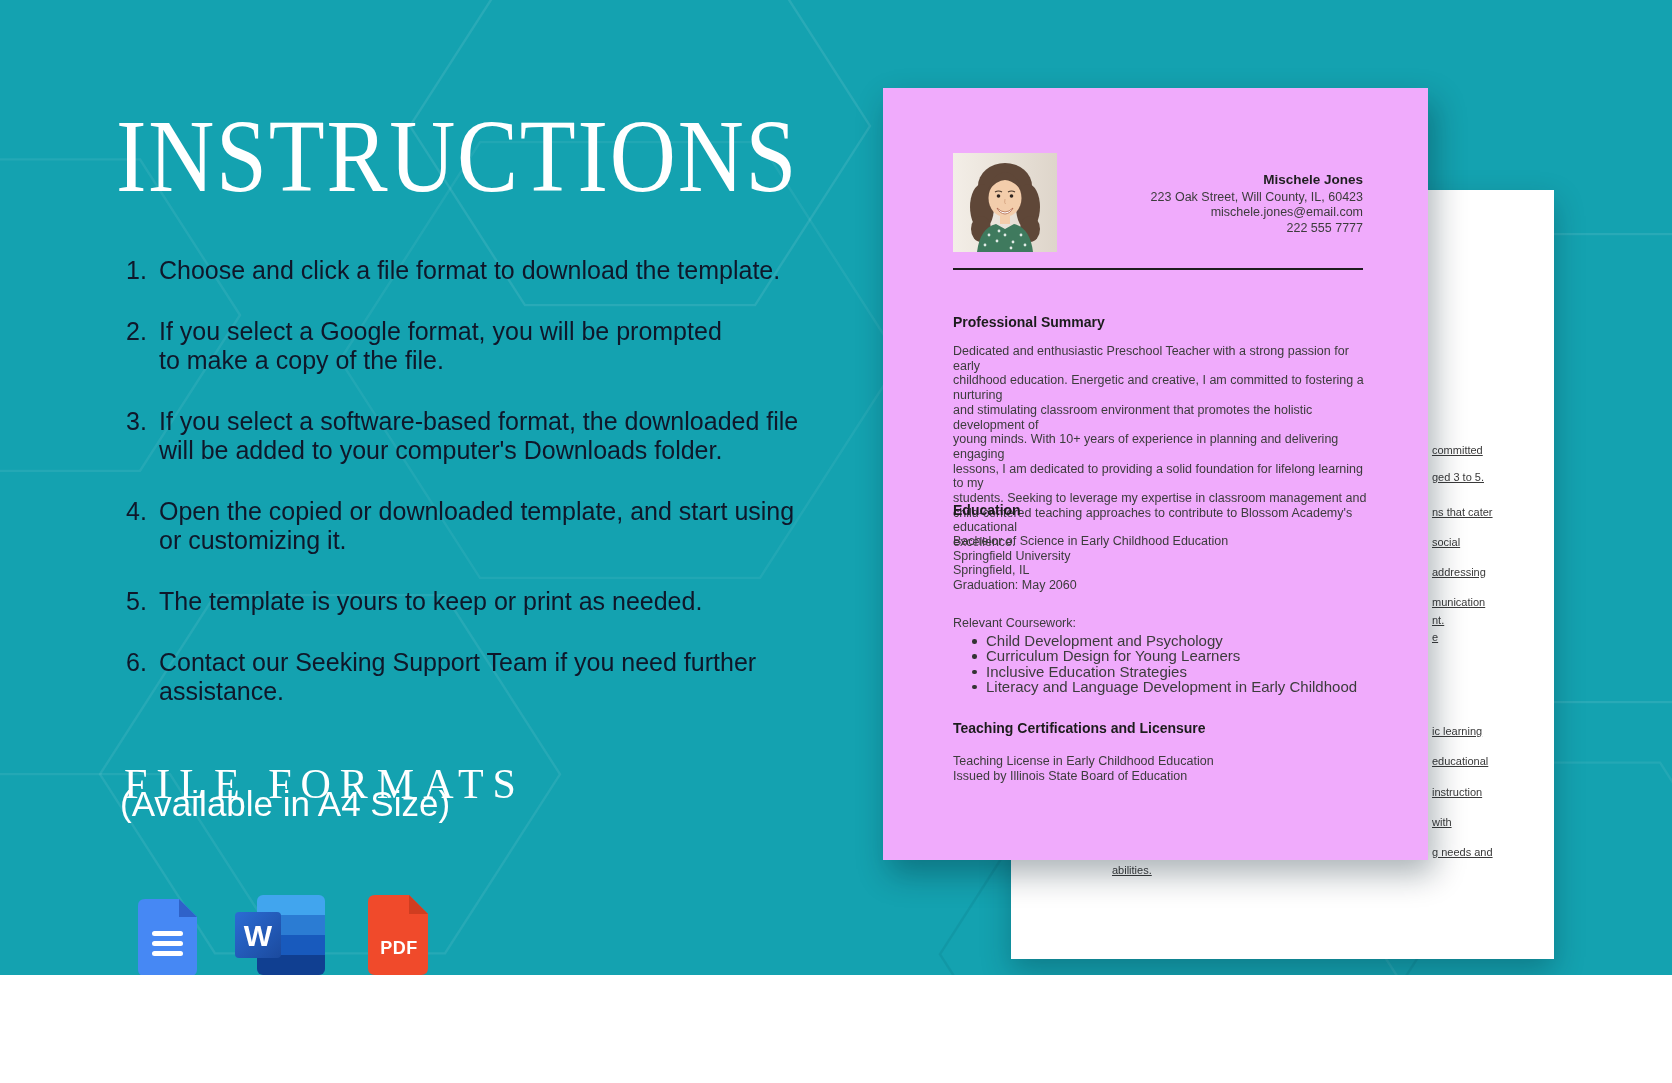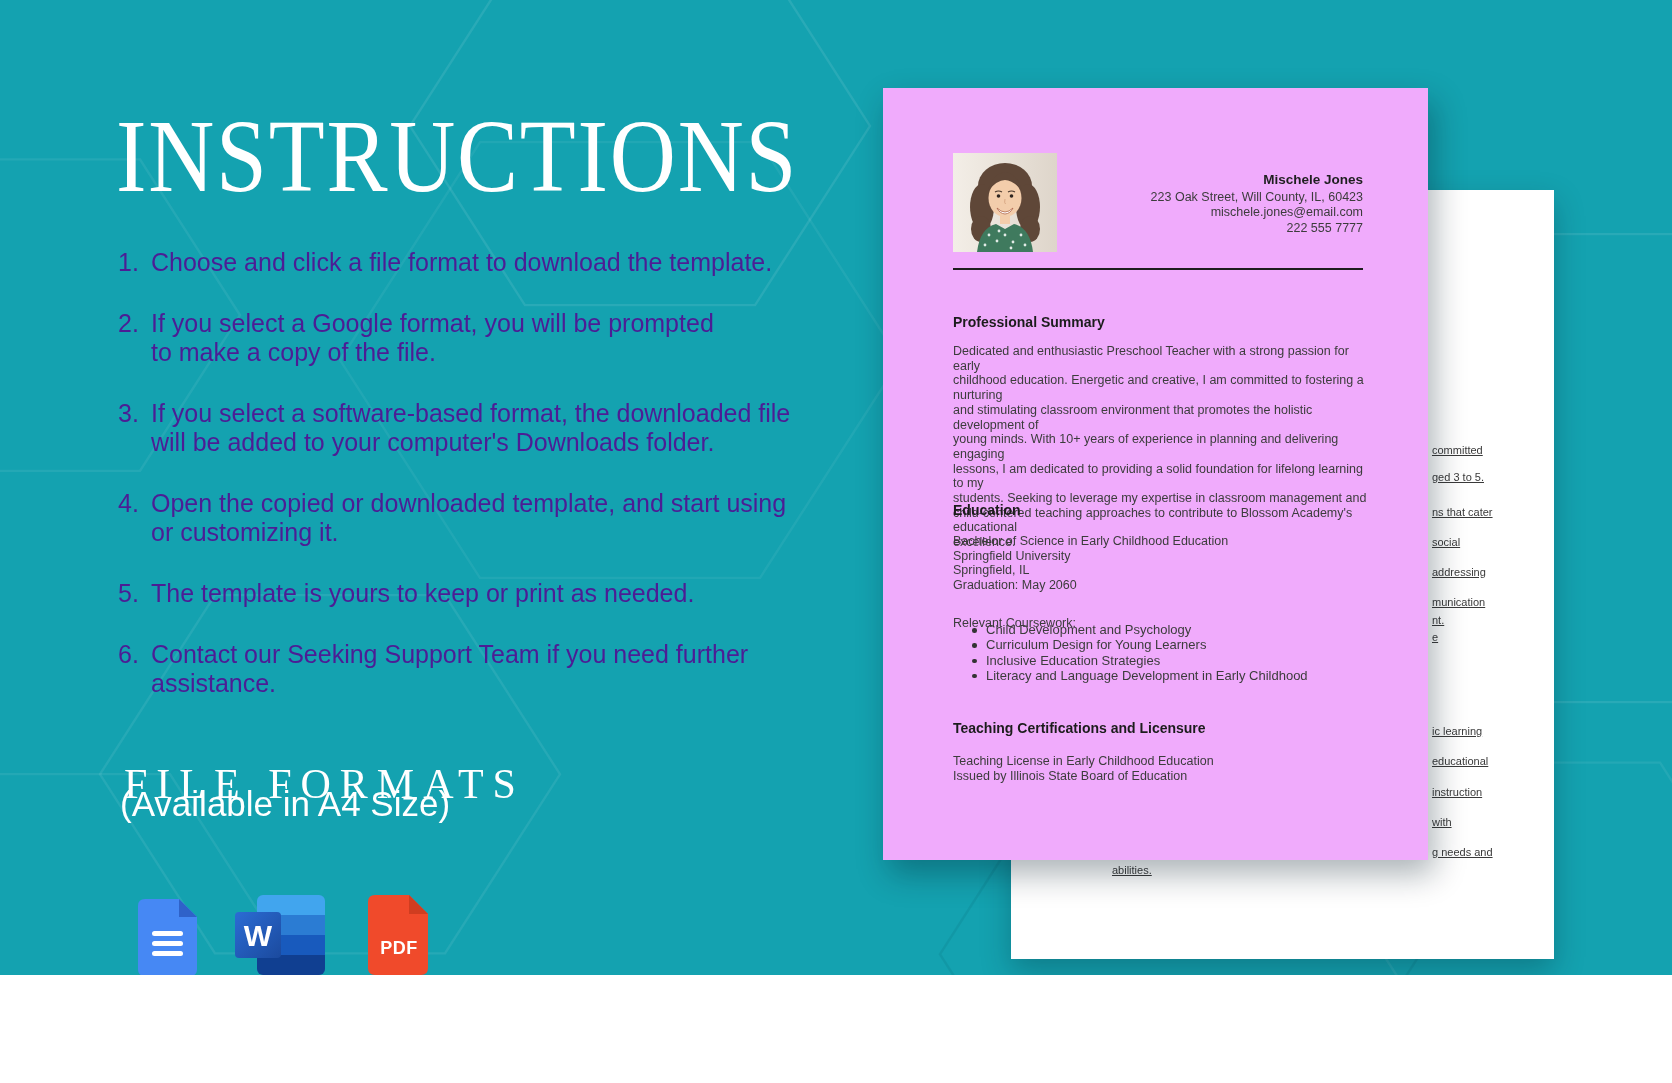--- a/index.html
+++ b/index.html
@@ -4,22 +4,22 @@
 <style>
   html, body { margin:0; padding:0; }
   body { width:1672px; height:1083px; overflow:hidden; font-family:"Liberation Sans", sans-serif; }
   .stage { position:relative; width:1672px; height:975px; background:#14a2b0; overflow:hidden; }
   .hexes { position:absolute; inset:0; width:100%; height:100%; }
 
   
   .title { position:absolute; left:116px; top:96px; color:#fff;
            font-family:"Liberation Serif", serif; font-size:104px; font-weight:400;
            letter-spacing:2px; transform:scaleX(.88); transform-origin:left top; white-space:nowrap; }
-  .steps { position:absolute; left:118px; top:248px; width:720px; color:#4c1d95;
-           font-size:25px; line-height:29px; list-style:none; margin:0; padding:0; counter-reset:step; }
+  .steps { position:absolute; left:118px; top:248px; width:720px; color:#0f172a;
+           font-size:25px; line-height:29px; list-style:none; margin:8px; padding:0; counter-reset:step; }
   .steps li { position:relative; padding-left:33px; margin-bottom:32px; counter-increment:step; }
   .steps li::before { content:counter(step) "."; position:absolute; left:0; top:0; }
   .steps .step-text { white-space:pre-line; }
   .formats-title { position:absolute; left:124px; top:760px; color:#fff;
                    font-family:"Liberation Serif", serif; font-size:42px; letter-spacing:9px; white-space:nowrap; }
   .available { position:absolute; left:120px; top:784px; color:#fff; font-size:35px; }
   .format-icons { position:absolute; left:138px; top:895px; width:300px; height:82px; }
   .icon-docs { position:absolute; left:0; top:4px; cursor:pointer; }
   .icon-word { position:absolute; left:97px; top:0; cursor:pointer; }
   .icon-pdf  { position:absolute; left:230px; top:0; cursor:pointer; }
@@ -33,22 +33,22 @@
   .p1 { position:relative; width:100%; height:100%; color:#3c3c3c; }
   .photo { position:absolute; left:70px; top:65px; width:104px; height:99px; }
   .contact { position:absolute; right:65px; top:84px; text-align:right; font-size:12.5px; line-height:15.5px; color:#3c3c3c; }
   .contact .name { font-weight:bold; font-size:13.5px; color:#1f1f1f; margin-bottom:2px; }
   .rule { position:absolute; left:70px; right:65px; top:180px; height:2px; background:#1d1d1d; }
   .rhead { position:absolute; left:70px; font-weight:bold; font-size:14px; color:#1c1c1c; white-space:nowrap; }
   .rbody { position:absolute; left:70px; width:415px; font-size:12.5px; line-height:14.7px; white-space:pre-line; }
   .h-summary { top:226px; }  .b-summary { top:256px; }
   .h-edu     { top:414px; }  .b-edu     { top:446px; }
   .b-course-label { top:528px; }
-  .coursework { position:absolute; left:88px; top:534px; margin:0; padding:0; list-style:none;
-                font-size:13px; line-height:15.3px; }
+  .coursework { position:absolute; left:88px; top:545px; margin:0; padding:0; list-style:none;
+                font-size:15px; line-height:15.3px; }
   .coursework li { position:relative; padding-left:15px; }
   .coursework li::before { content:""; position:absolute; left:1px; top:6px; width:4.5px; height:4.5px;
                            border-radius:50%; background:#333; }
   .h-cert { top:632px; }  .b-cert { top:666px; }
 </style>
 </head>
 <body>
 
 <div class="stage">
 

